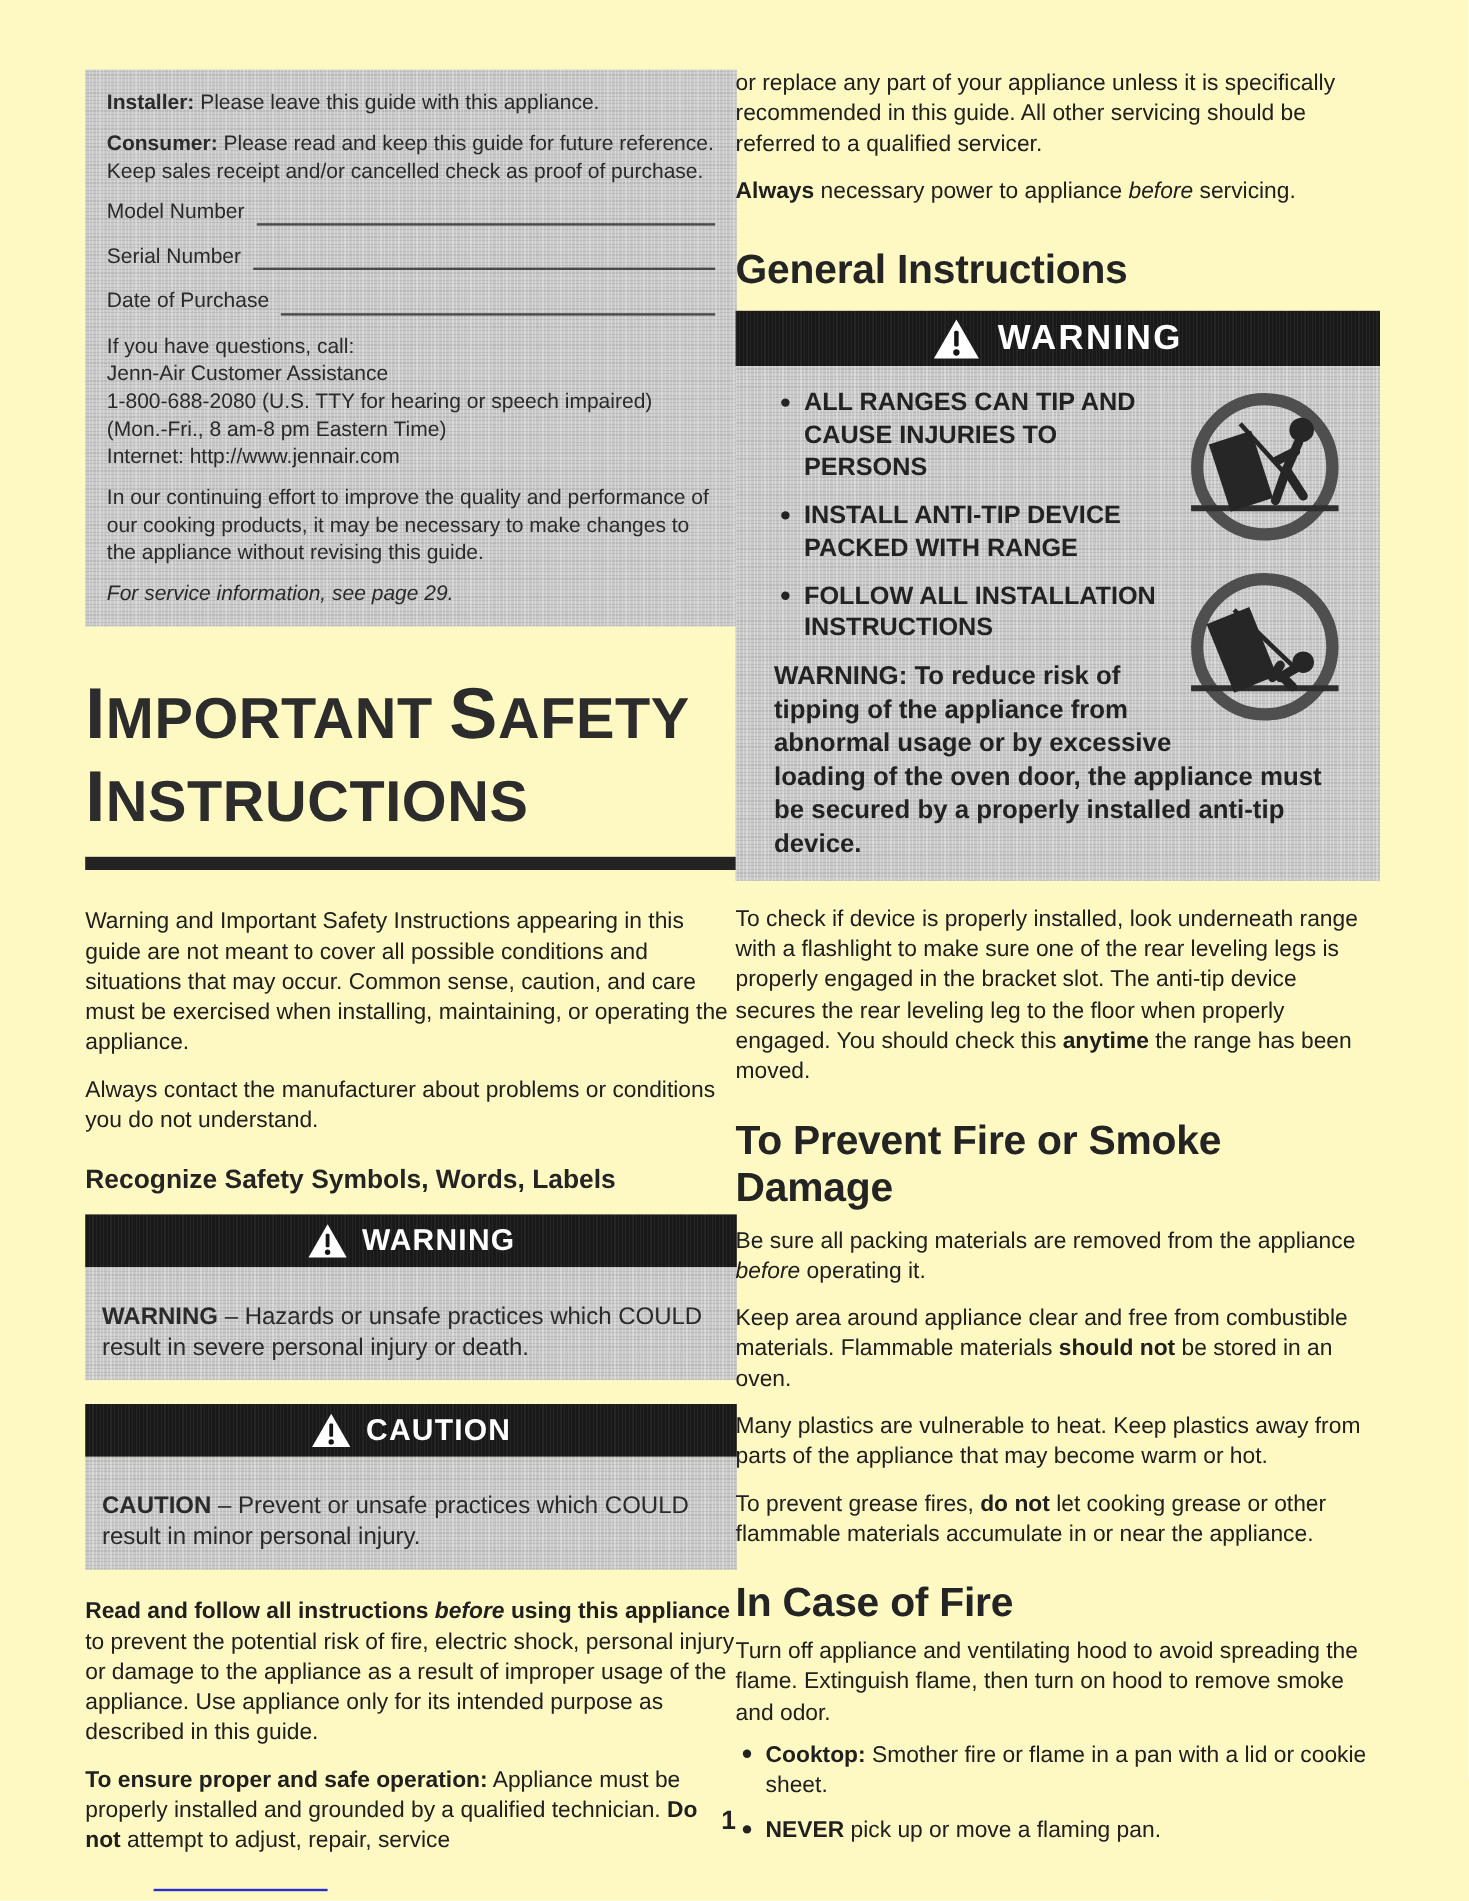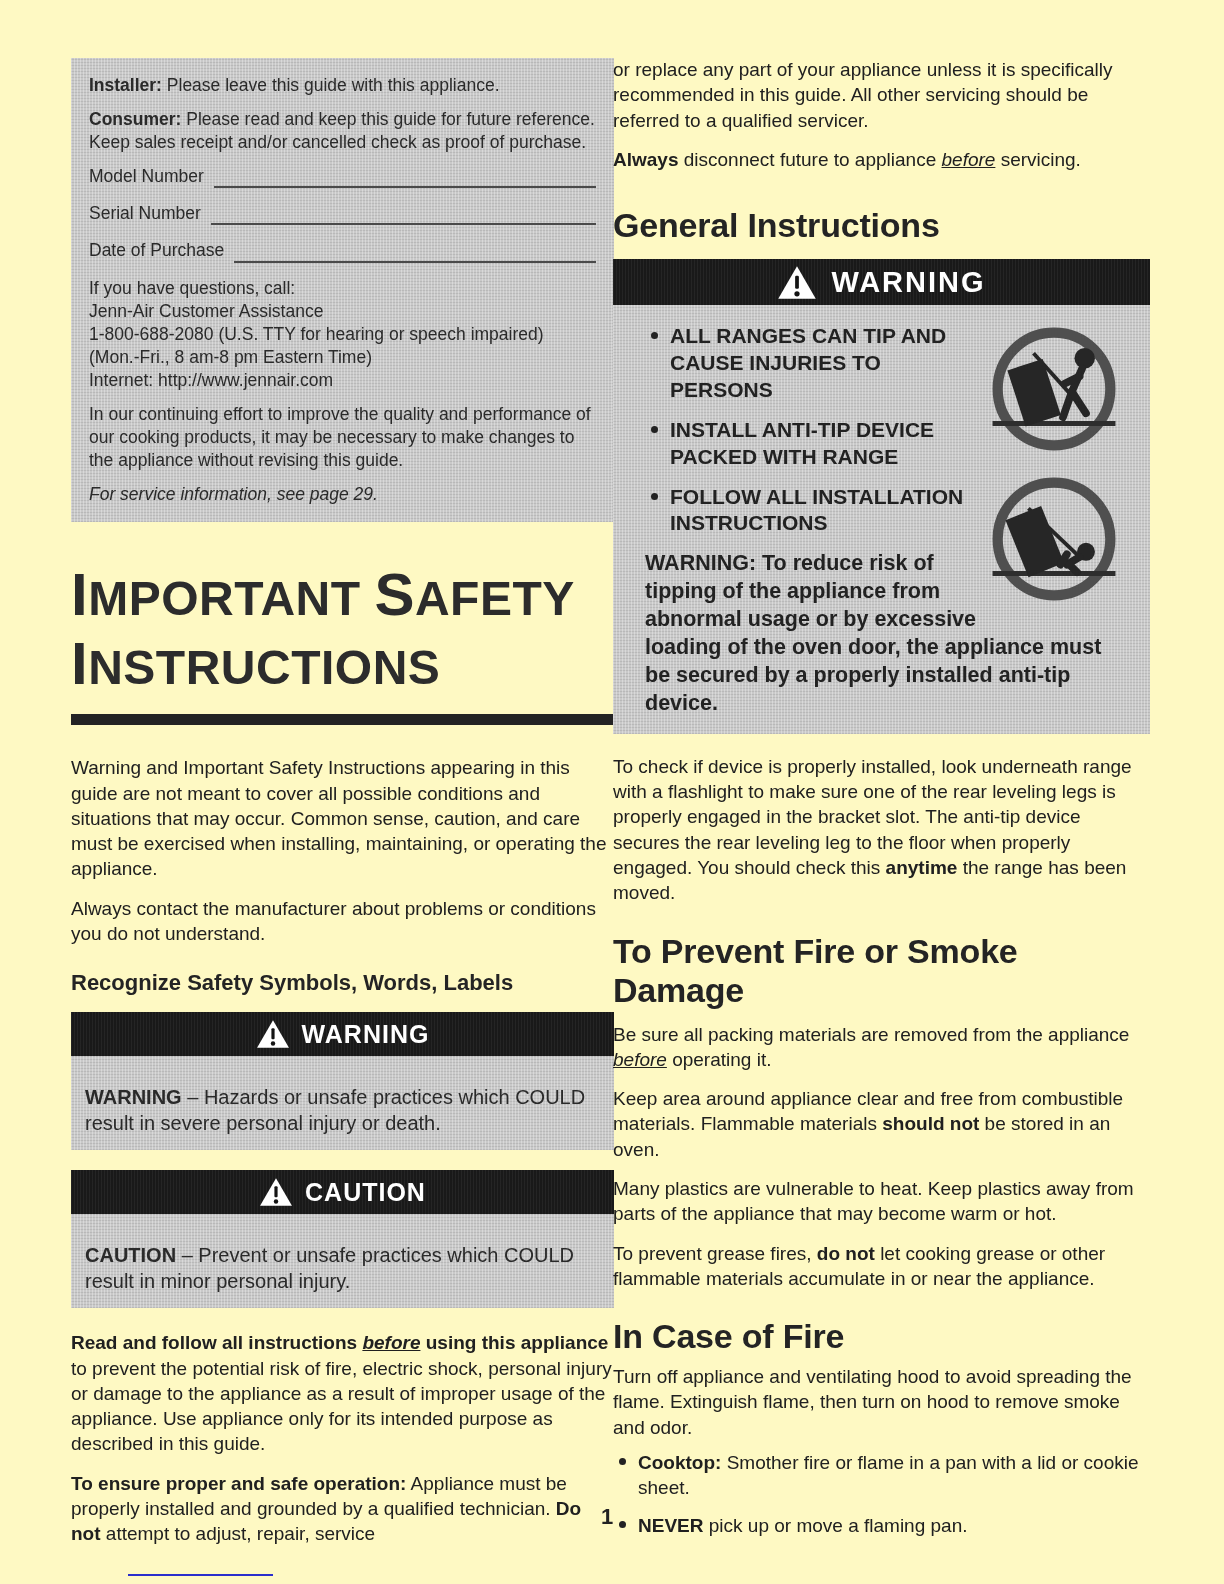--- a/index.html
+++ b/index.html
@@ -3,21 +3,21 @@
 <meta charset="utf-8">
 <style>
   html,body{margin:0;padding:0;background:#ffffff;}
   body{width:1224px;height:1584px;font-family:"Liberation Sans", sans-serif;color:#202020;}
   .page{position:relative;width:1224px;height:1584px;background:#fef9c3;overflow:hidden;}
   .col{position:absolute;top:0;}
   .col.left{left:71px;width:543px;}
   .col.right{left:613px;width:537px;}
   p{margin:0 0 14px;font-size:19px;line-height:1.33;}
   .b{font-weight:700;}
-  .i{font-style:italic;text-decoration:underline;}
+  .i{font-style:italic;}
   .lg{font-size:1.25em;}
 
   
   .halftone{
     background-color:#c9c9c9;
     background-image:
       repeating-linear-gradient(90deg, rgba(255,255,255,.30) 0 1px, transparent 1px 3px),
       repeating-linear-gradient(0deg, rgba(40,40,40,.10) 0 1px, transparent 1px 3px);
   }
   .blackbar{
@@ -144,21 +144,21 @@
       <div class="boxbody halftone"><span class="b">CAUTION</span><span> – Prevent or unsafe practices which COULD result in minor personal injury.</span></div>
     </div>
 
     <p style="margin-top:22px;"><span class="b">Read and follow all instructions </span><span class="b i">before</span><span class="b"> using this appliance</span><span> to prevent the potential risk of fire, electric shock, personal injury or damage to the appliance as a result of improper usage of the appliance. Use appliance only for its intended purpose as described in this guide.</span></p>
     <p><span class="b">To ensure proper and safe operation:</span><span> Appliance must be properly installed and grounded by a qualified technician. </span><span class="b">Do not</span><span> attempt to adjust, repair, service</span></p>
   </div>
 
   <div class="col right">
 
     <p class="first">or replace any part of your appliance unless it is specifically recommended in this guide. All other servicing should be referred to a qualified servicer.</p>
-    <p><span class="b">Always</span><span> disconnect future to appliance </span><span class="i">before</span><span> servicing.</span></p>
+    <p><span class="b">Always</span><span> necessary power to appliance </span><span class="i">before</span><span> servicing.</span></p>
 
     <h2 class="sec" style="margin-top:34px;">General Instructions</h2>
 
     <div class="warn-box">
       <div class="blackbar">
         <span class="tri">
           <svg width="40" height="35" viewBox="0 0 64 56">
               <path d="M32 2 L62 54 H2 Z" fill="#ffffff"></path>
               <rect x="29" y="17" width="6" height="21" rx="2" fill="#141414"></rect>
               <circle cx="32" cy="46" r="4.2" fill="#141414"></circle>

